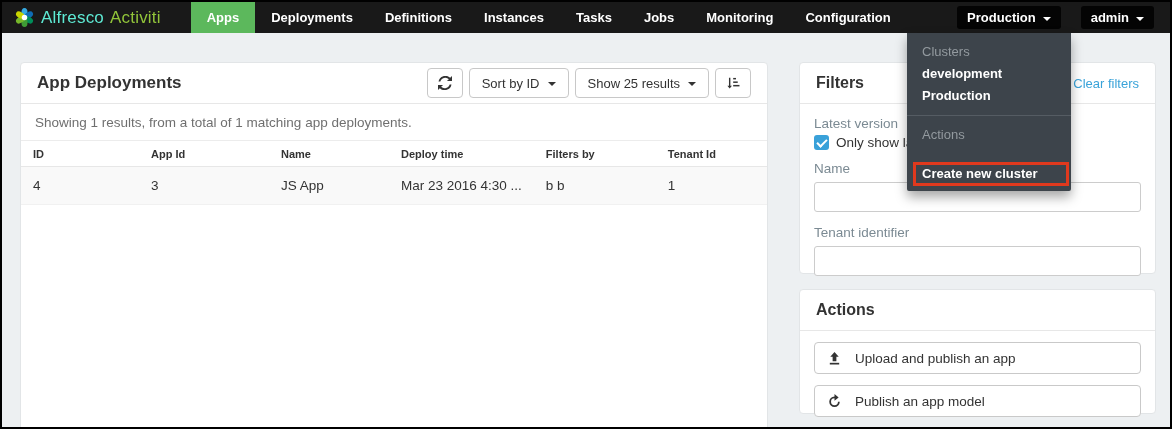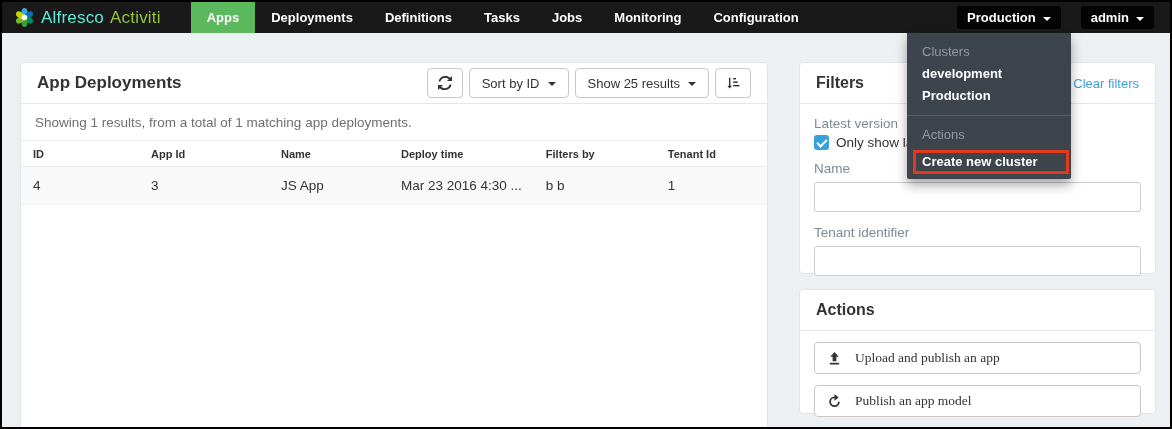--- a/index.html
+++ b/index.html
@@ -36,21 +36,21 @@
   .caret.dark { border-top-color:#333; }
   
   .cluster-menu {
     position:absolute; left:905px; top:31px; width:164px;
     background:#3d444b; padding:8px 0 5px; z-index:50;
     box-shadow:0 6px 12px rgba(0,0,0,.35); border-radius:0 0 2px 2px;
   }
   .menu-header { padding:3px 15px 4px; color:#939a9f; font-size:13px; }
   .menu-item { padding:3px 15px 4px; color:#fff; font-size:13px; font-weight:bold; cursor:pointer; }
   .menu-divider { height:1px; background:#555c63; margin:8px 0; }
-  .highlight-box { border:3px solid #e0391d; margin:4px 2px 0 6px; }
+  .highlight-box { border:3px solid #e0391d; margin:16px 2px 0 6px; }
   .highlight-box .menu-item { padding:1px 6px 2px; }
   
   .panel { position:absolute; background:#fff; border:1px solid #e2e5e7; border-radius:4px; }
   .panel-header {
     display:flex; align-items:center; padding:0 16px; height:41px;
     border-bottom:1px solid #e7e7e7;
   }
   .panel-title { font-size:17px; font-weight:bold; color:#333; }
   .panel-title.sm { font-size:16px; }
   
@@ -89,21 +89,21 @@
     border:solid #fff; border-width:0 2px 2px 0; transform:rotate(45deg);
   }
   .text-input {
     width:100%; height:30px; border:1px solid #ccc; border-radius:3px;
     margin:2px 0 10px; font-family:inherit; font-size:13px; padding:0 8px; color:#333;
   }
   .action-buttons { padding:11px 14px; display:flex; flex-direction:column; gap:11px; }
   .action-btn {
     height:32px; background:#fff; border:1px solid #c9c9c9; border-radius:4px;
     display:flex; align-items:center; gap:13px; padding:0 12px;
-    font-size:13.5px; color:#333; font-family:Liberation Serif, serif; cursor:pointer; text-align:center;
+    font-size:13.5px; color:#333; font-family:Liberation Sans, sans-serif; cursor:pointer; text-align:center;
   }
   .svg-icon { display:inline-flex; }
 </style>
 </head>
 <body>
 
 <div id="stage">
 
   <div class="navbar">
     <div class="brand">
@@ -118,20 +118,21 @@
           <circle cx="16" cy="16" r="4.2" fill="#fff"></circle>
         </svg>
       </span>
       <span class="brand-company">Alfresco</span>
       <span class="brand-product">Activiti</span>
     </div>
     <div class="nav-items">
       <div class="nav-item active">Apps</div>
       <div class="nav-item">Deployments</div>
       <div class="nav-item">Definitions</div>
+      <div class="nav-item">Instances</div>
       <div class="nav-item">Tasks</div>
       <div class="nav-item">Jobs</div>
       <div class="nav-item">Monitoring</div>
       <div class="nav-item">Configuration</div>
     </div>
     <div class="nav-right">
       <button class="nav-drop-btn">
         <span>Production</span>
         <span class="caret"></span>
       </button>

